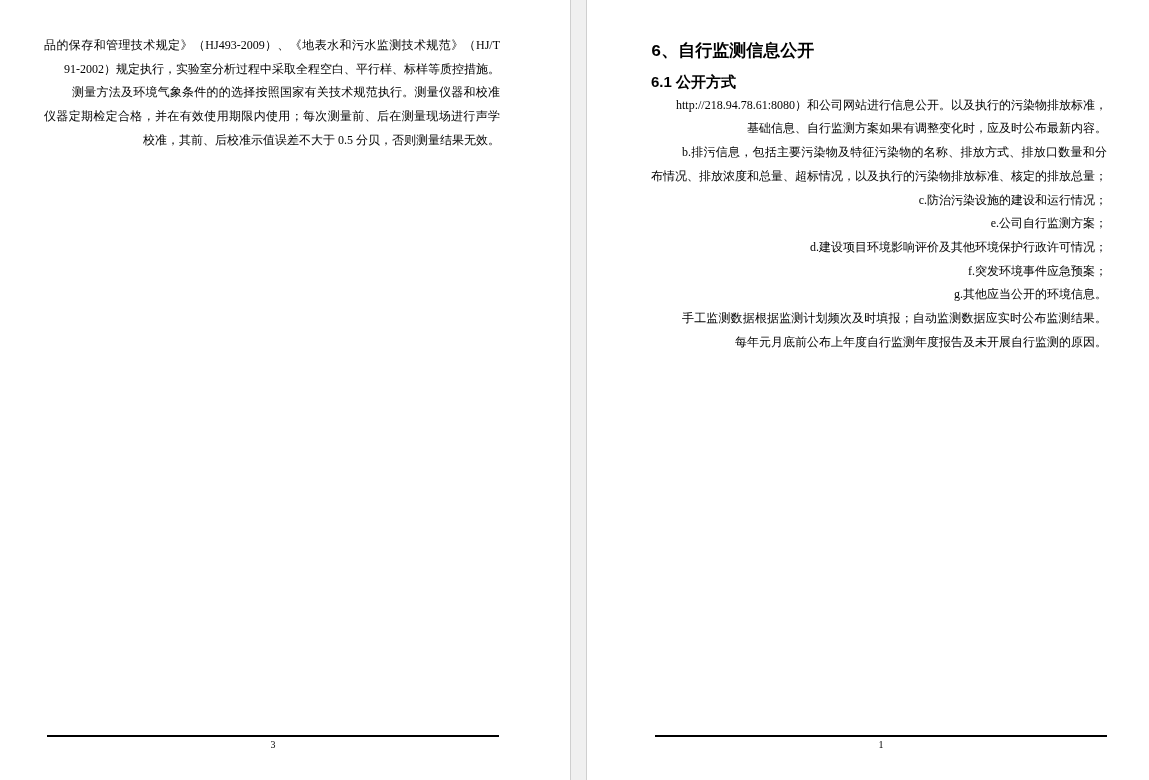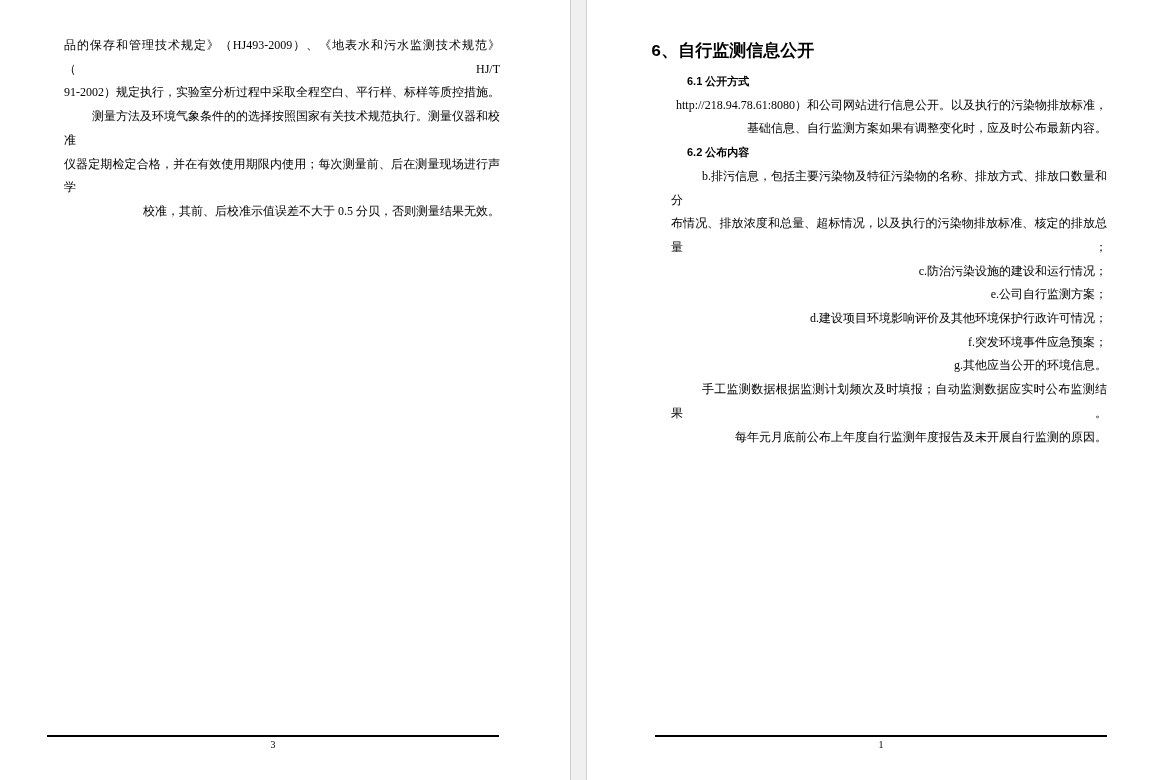--- a/index.html
+++ b/index.html
@@ -39,40 +39,38 @@
   .line {
     font-size: 12px;
     line-height: 23.7px;
     white-space: nowrap;
     text-align: right;
   }
   .line.fill {
     white-space: normal;
     text-align: justify;
     text-align-last: justify;
-    margin-left: 20px;
   }
   .line.indent { text-indent: 31px; }
   .page-left .line.indent { text-indent: 28px; }
 
   .h1 {
     font-family: Liberation Mono, monospace;
     font-weight: bold;
     font-size: 17px;
     line-height: 24px;
     margin: 0;
     white-space: nowrap;
   }
   .h2 {
     font-family: "Liberation Sans", "DejaVu Sans", sans-serif;
     font-weight: bold;
-    font-size: 11px;
+    font-size: 15px;
     line-height: 23.7px;
     white-space: nowrap;
-    margin-left: 36px;
   }
   .rows { margin-top: 6px; }
 
   .footer {
     position: absolute;
     top: 735px;
     width: 452px;
     border-top: 2px solid var(--rule);
     text-align: center;
     font-size: 10px;
@@ -101,21 +99,20 @@
 <div class="gutter"></div>
 
 <div class="page page-right">
   <div class="content">
     <div class="h1">6、自行监测信息公开</div>
     <div class="rows">
       <div class="h2">6.1 公开方式</div>
       <div class="line">http://218.94.78.61:8080）和公司网站进行信息公开。以及执行的污染物排放标准，</div>
       <div class="line">基础信息、自行监测方案如果有调整变化时，应及时公布最新内容。</div>
 
-      <div class="h2">6.2 公布内容</div>
       <div class="line indent fill">b.排污信息，包括主要污染物及特征污染物的名称、排放方式、排放口数量和分</div>
       <div class="line fill">布情况、排放浓度和总量、超标情况，以及执行的污染物排放标准、核定的排放总量；</div>
       <div class="line indent">c.防治污染设施的建设和运行情况；</div>
       <div class="line indent">e.公司自行监测方案；</div>
       <div class="line indent">d.建设项目环境影响评价及其他环境保护行政许可情况；</div>
       <div class="line indent">f.突发环境事件应急预案；</div>
       <div class="line indent">g.其他应当公开的环境信息。</div>
 
       <div class="line indent fill">手工监测数据根据监测计划频次及时填报；自动监测数据应实时公布监测结果。</div>
       <div class="line indent">每年元月底前公布上年度自行监测年度报告及未开展自行监测的原因。</div>

